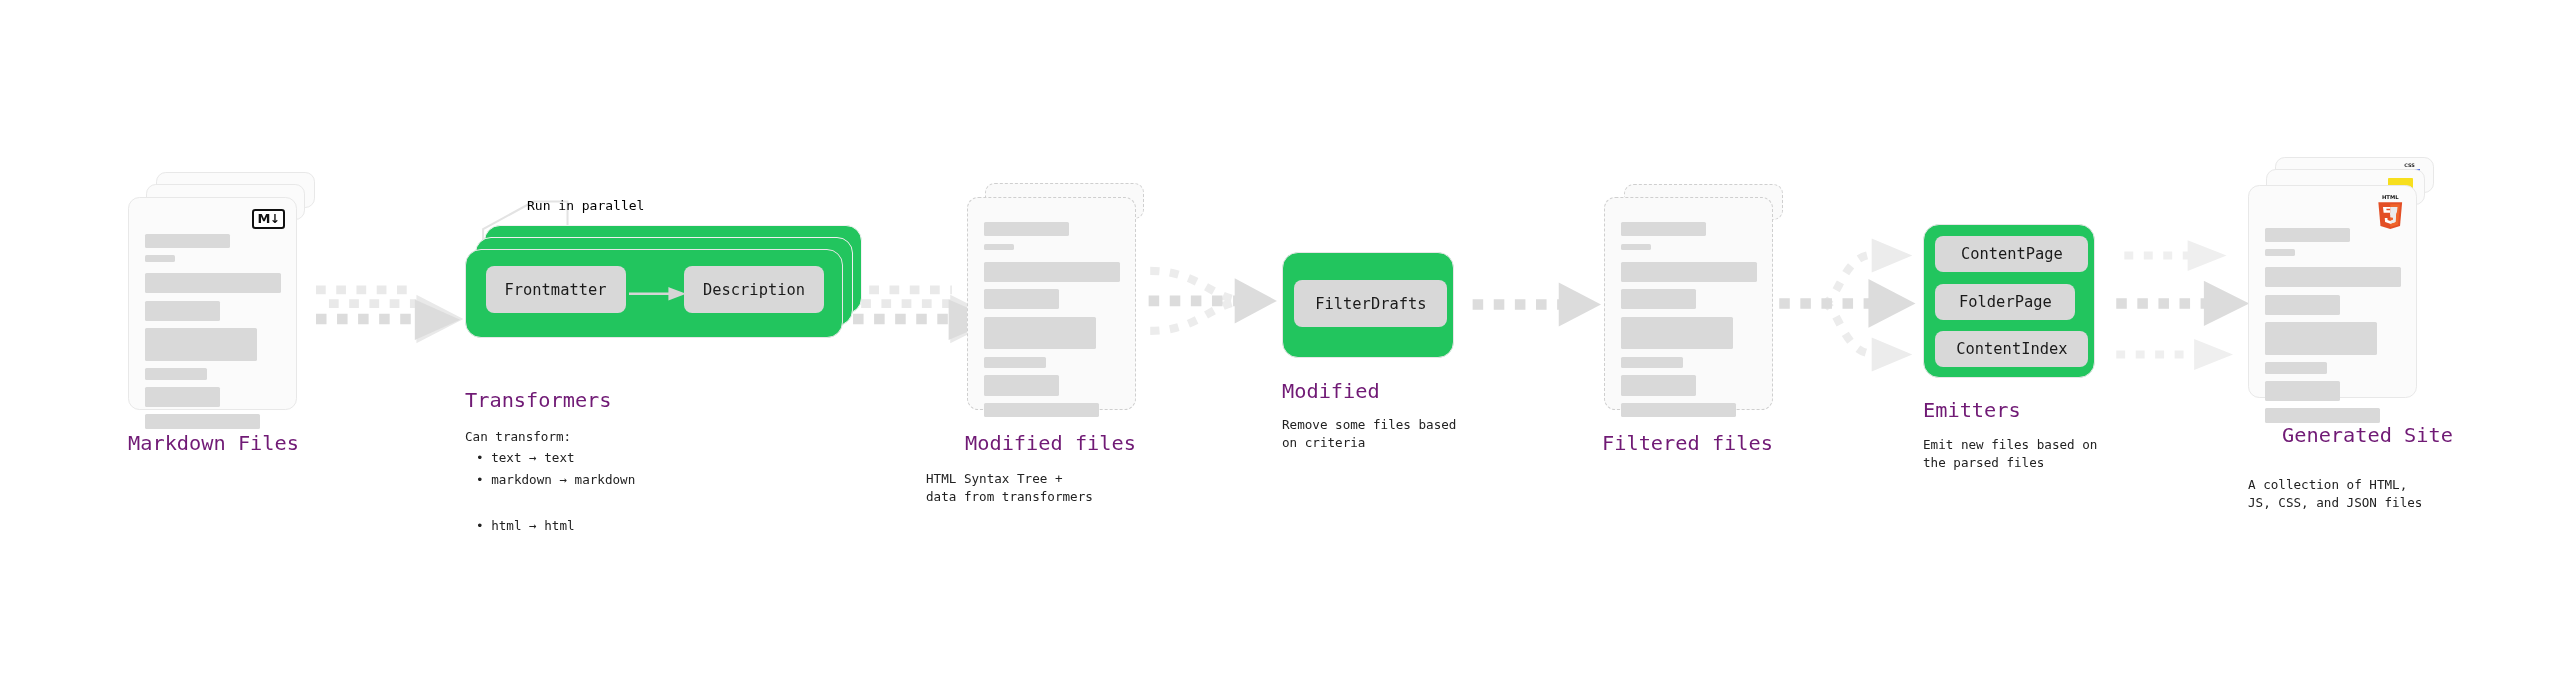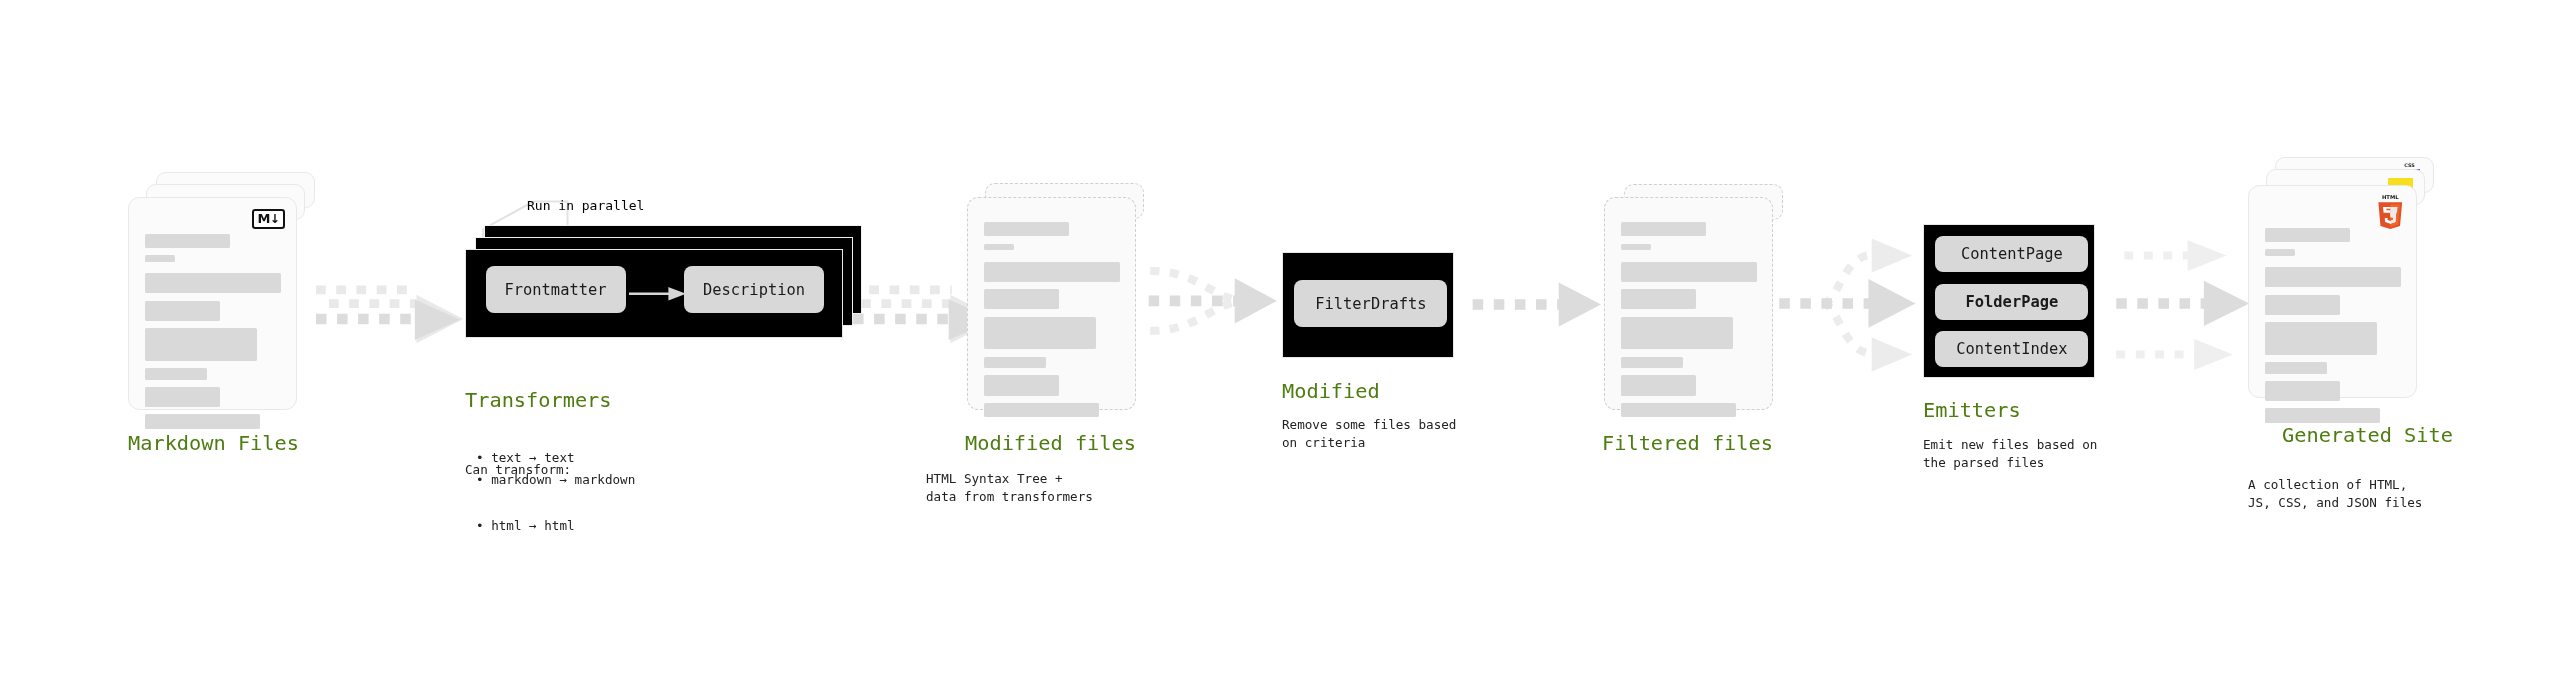--- a/index.html
+++ b/index.html
@@ -63,36 +63,36 @@
   }
   .js-chip {
     position: absolute; width: 24.4px; height: 14.6px;
     background: #f7df1e; border-radius: 0.8px;
   }
 
   
   .group-box {
     position: absolute;
     border: 1.6px solid #e6e6e6;
-    border-radius: 0;
-    background: #000000;
+    border-radius: 16px;
+    background: #22c55e;
   }
   .pill {
     position: absolute;
     background: #d8d8d8;
     border-radius: 8.1px;
     display: flex; align-items: center; justify-content: center;
     font-size: 15.4px; color: #1a1a1a; white-space: nowrap;
     font-family: "DejaVu Sans Mono", "Liberation Mono", monospace;
   }
 
   
   .title {
     position: absolute;
-    font-size: 20.3px; color: #4d7c0f; white-space: nowrap;
+    font-size: 20.3px; color: #701a75; white-space: nowrap;
     font-family: "DejaVu Sans Mono", "Liberation Mono", monospace;
   }
   .sub {
     position: absolute;
     font-size: 12.6px; line-height: 1.45; color: #222;
     font-family: "DejaVu Sans Mono", "Liberation Mono", monospace;
     white-space: pre;
   }
   .bul { position: absolute; font-size: 12.6px; line-height: 1.45; color: #222; white-space: pre;
     font-family: "DejaVu Sans Mono", "Liberation Mono", monospace; }
@@ -173,21 +173,21 @@
       <div class="pill" style="left:218px; top:16.3px; width:140px; height:47px;">Description</div>
       <svg style="left:163px; top:34px;" width="65" height="19.5" viewBox="0 0 80 24">
         <g stroke="#d5d5d5" stroke-width="3" fill="#d5d5d5">
           <line x1="0" y1="12" x2="52" y2="12"></line>
             <polygon points="50,6 66,12 50,18"></polygon>
         </g>
       </svg>
     </div>
 
     <div class="title" style="left:465px; top:388px;">Transformers</div>
-    <div class="sub" style="left:465px; top:428px;margin-top:33px;">Can transform:</div>
+    <div class="sub" style="left:465px; top:428px;">Can transform:</div>
     <div class="bul" style="left:476px; top:449px;">• text → text</div>
     <div class="bul" style="left:476px; top:471px;">• markdown → markdown</div>
     <div class="bul" style="left:476px; top:517px;">• html → html</div>
   </div>
 
   <svg style="left:853px; top:268px;" width="154" height="81" viewBox="0 0 190 100">
     <g fill="none" stroke="#e9e9e9" stroke-width="11" stroke-dasharray="12 13">
       <path d="M20,27 L122,27"></path>
       <path d="M10,44 L122,44"></path>
     </g>
@@ -262,21 +262,21 @@
     </g>
     <path d="M4,88 L122,88" fill="none" stroke="#dcdcdc" stroke-width="13" stroke-dasharray="13 13"></path>
     <polygon points="118,8 168,29 118,50" fill="#ececec"></polygon>
     <polygon points="118,130 168,151 118,172" fill="#ececec"></polygon>
     <polygon points="114,58 172,88 114,118" fill="#dcdcdc"></polygon>
   </svg>
 
   <div class="node">
     <div class="group-box" style="left:1923px; top:224px; width:172px; height:154px;">
       <div class="pill" style="left:11.4px; top:11.4px; width:153px; height:36px;">ContentPage</div>
-      <div class="pill" style="left:11.4px; top:59px; width:153px; height:36px;font-weight:bold;">FolderPage</div>
+      <div class="pill" style="left:11.4px; top:59px; width:140px; height:36px;">FolderPage</div>
       <div class="pill" style="left:11.4px; top:106px; width:153px; height:36px;">ContentIndex</div>
     </div>
     <div class="title" style="left:1923px; top:398px;">Emitters</div>
     <div class="sub" style="left:1923px; top:436px;">Emit new files based on
 the parsed files</div>
   </div>
 
   <svg style="left:2113px; top:232px;" width="146" height="142" viewBox="0 0 180 175">
     <path d="M14,29 L100,29" fill="none" stroke="#efefef" stroke-width="10" stroke-dasharray="11 13"></path>
     <polygon points="92,10 140,29 92,48" fill="#efefef"></polygon>

